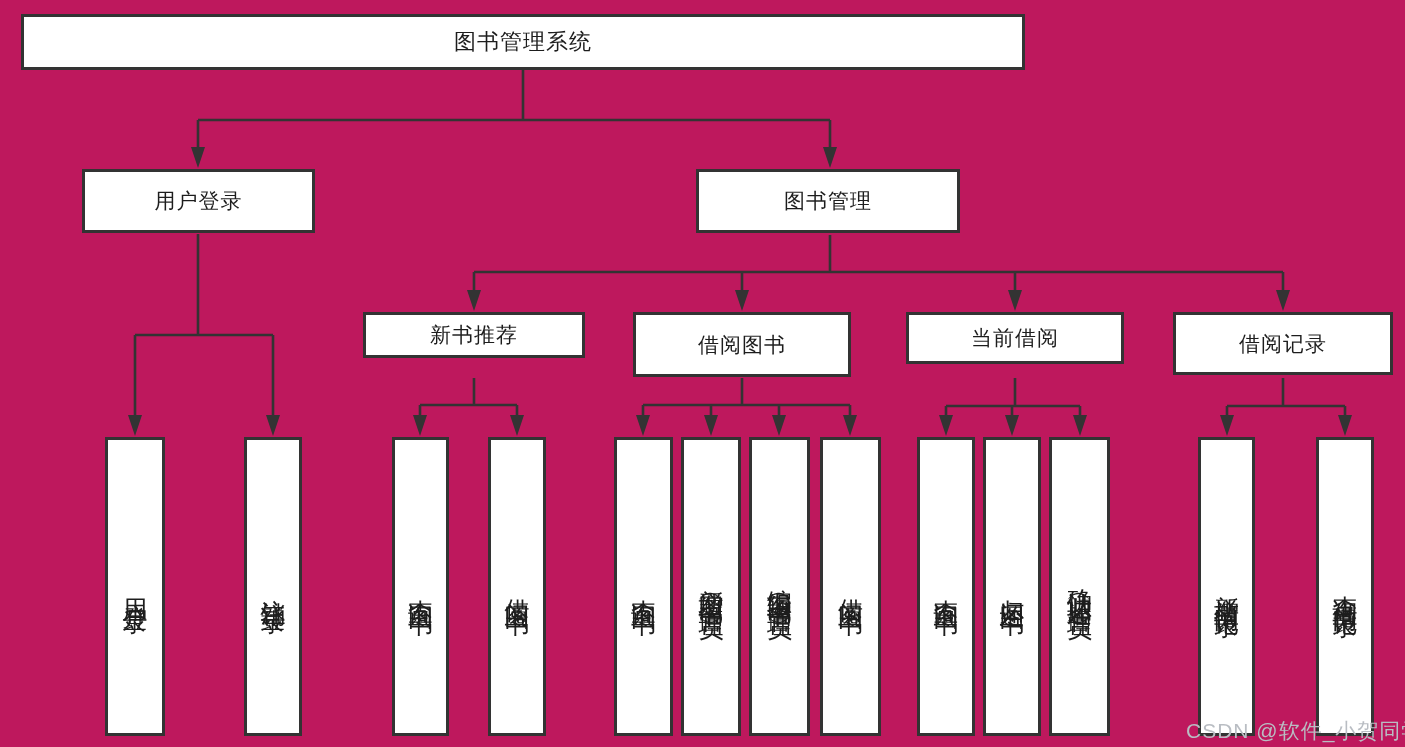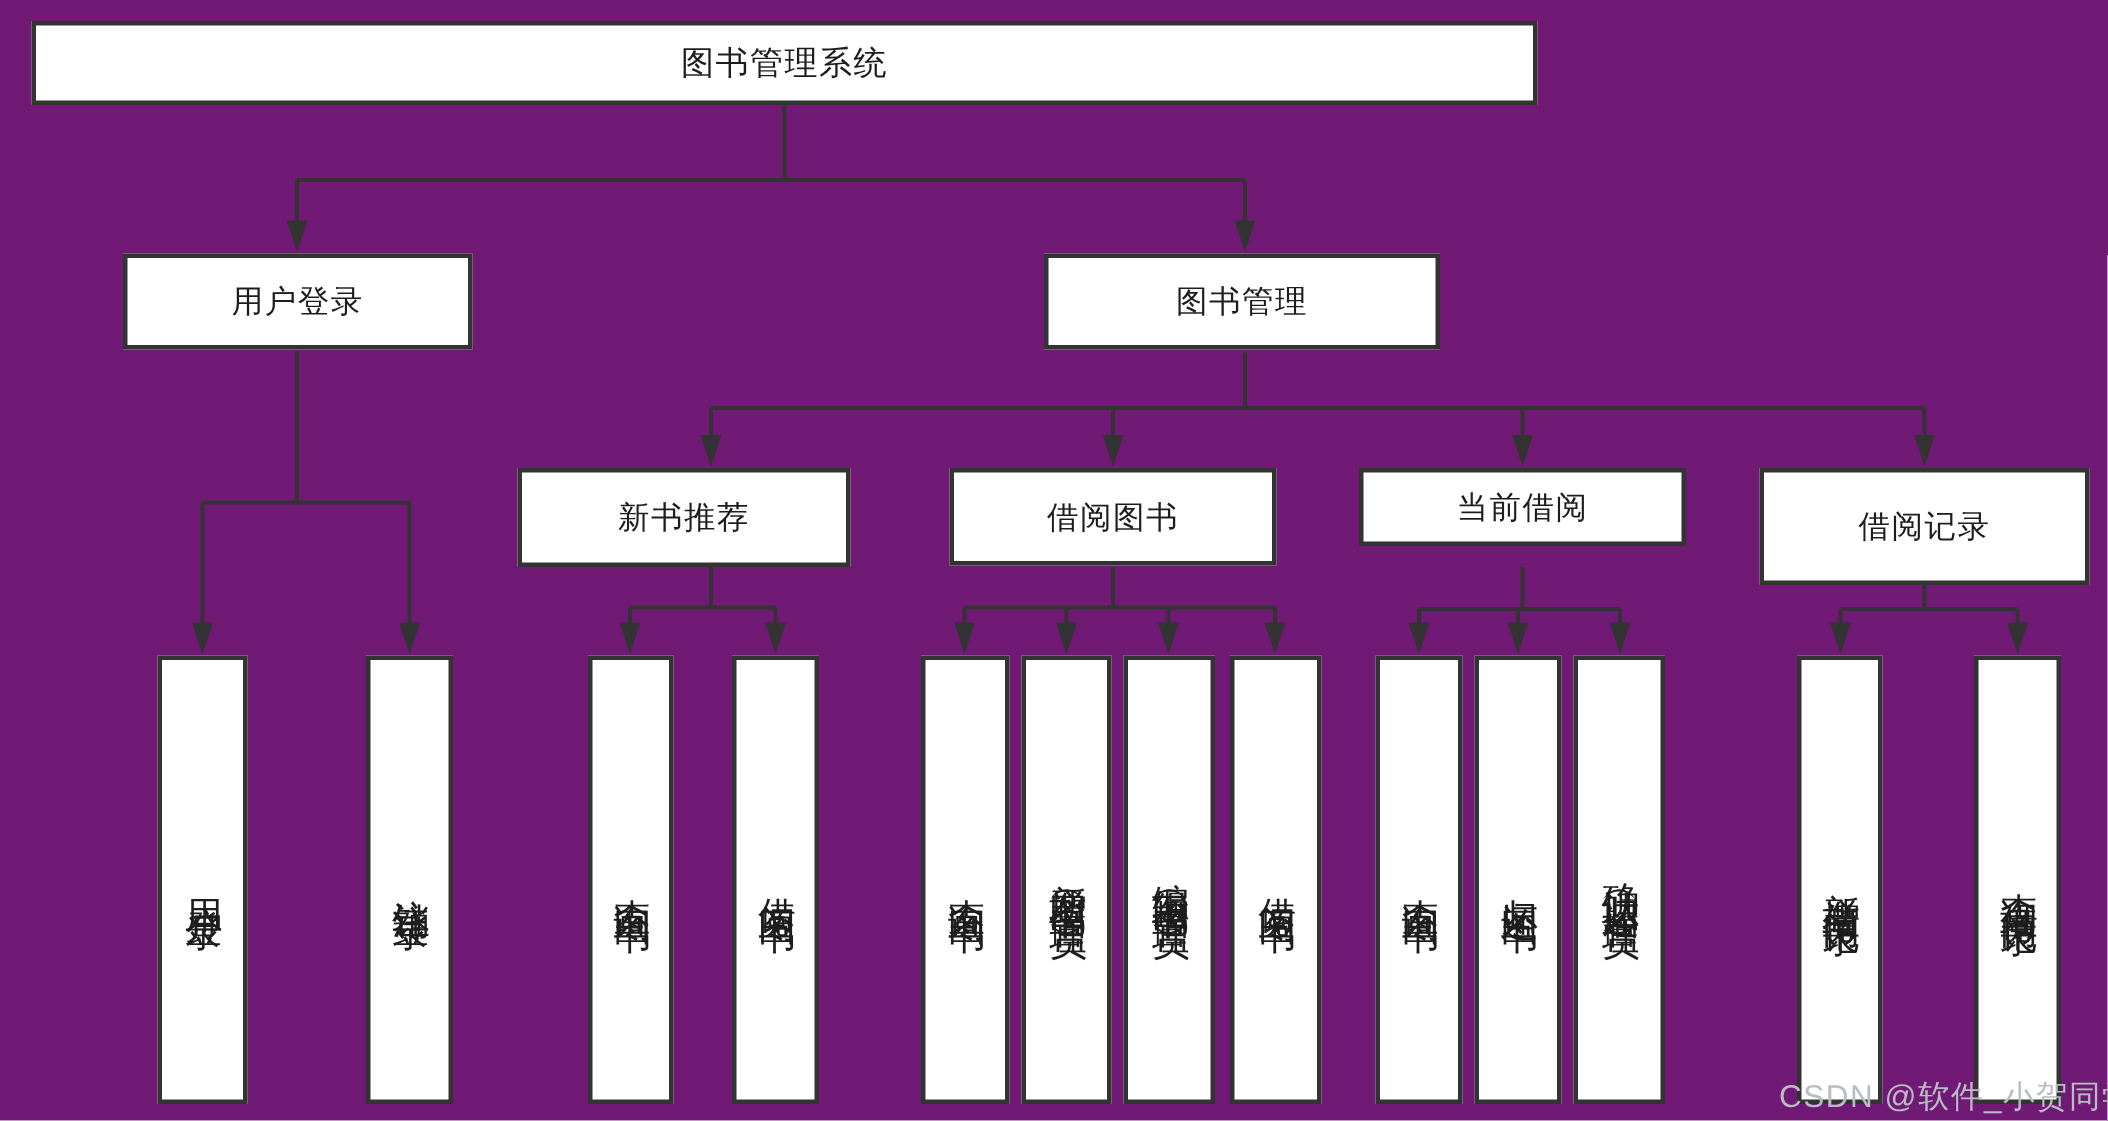--- a/index.html
+++ b/index.html
@@ -1,17 +1,17 @@
 <!DOCTYPE html>
 <html><head>
 <meta charset="utf-8">
 <style>
   html,body{margin:0;padding:0;background:#ffffff;}
   .canvas{
-    position:relative;width:1405px;height:747px;background:#701a75;
+    position:relative;width:1405px;height:747px;background:#be185d;
     font-family:"Liberation Sans","DejaVu Sans",sans-serif;overflow:hidden;
   }
   .connectors{position:absolute;left:0;top:0;width:1405px;height:747px;}
   .node{
     position:absolute;box-sizing:border-box;background:#ffffff;
     border:3px solid #333333;color:#1d1d1d;
     display:flex;align-items:center;justify-content:center;
     font-size:21px;letter-spacing:1px;white-space:nowrap;
   }
   .root{font-size:22px;}
@@ -60,24 +60,24 @@
       <polygon points="1220,415 1234,415 1227,436"></polygon>
       <polygon points="1338,415 1352,415 1345,436"></polygon>
     </g>
   </svg>
 
   <div class="node root" style="left:21px;top:14px;width:1004px;height:56px">图书管理系统</div>
 
   <div class="node" style="left:82px;top:169px;width:233px;height:64px">用户登录</div>
   <div class="node" style="left:696px;top:169px;width:264px;height:64px">图书管理</div>
 
-  <div class="node" style="left:345px;top:312px;width:222px;height:66px">新书推荐</div>
+  <div class="node" style="left:363px;top:312px;width:222px;height:46px">新书推荐</div>
   <div class="node" style="left:633px;top:312px;width:218px;height:65px">借阅图书</div>
   <div class="node" style="left:906px;top:312px;width:218px;height:52px">当前借阅</div>
-  <div class="node" style="left:1173px;top:312px;width:220px;height:78px">借阅记录</div>
+  <div class="node" style="left:1173px;top:312px;width:220px;height:63px">借阅记录</div>
 
   <div class="node leaf" style="left:105px;top:437px;width:60px;height:299px">用户登录</div>
   <div class="node leaf" style="left:244px;top:437px;width:58px;height:299px">注销登录</div>
 
   <div class="node leaf" style="left:392px;top:437px;width:57px;height:299px">查询图书</div>
   <div class="node leaf" style="left:488px;top:437px;width:58px;height:299px">借阅图书</div>
 
   <div class="node leaf" style="left:614px;top:437px;width:59px;height:299px">查询图书</div>
   <div class="node leaf" style="left:681px;top:437px;width:60px;height:299px">新增图书（管理员）</div>
   <div class="node leaf" style="left:749px;top:437px;width:61px;height:299px">编辑图书（管理员）</div>

